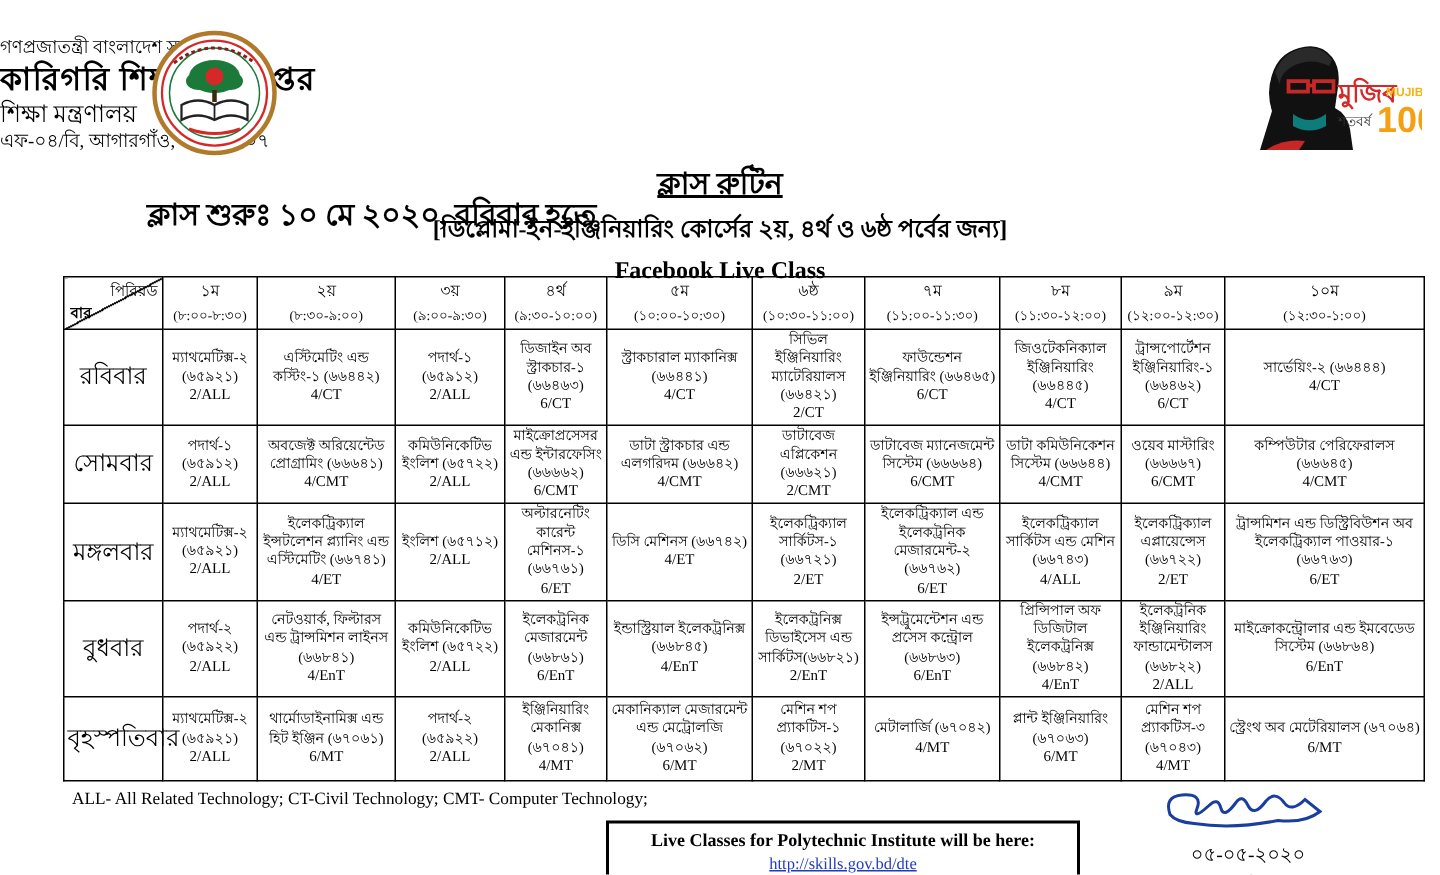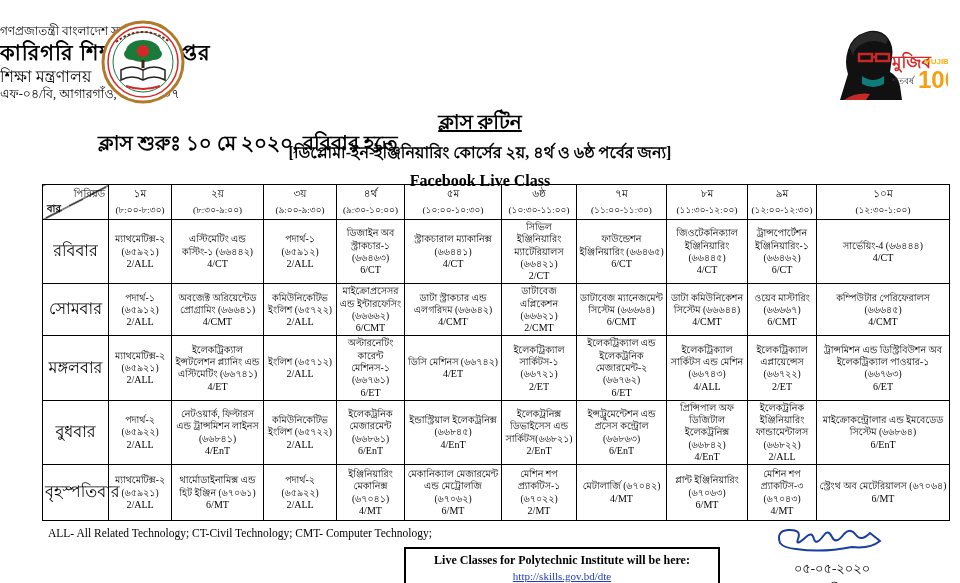--- a/index.html
+++ b/index.html
@@ -196,21 +196,21 @@
         </td>
         <td>
           <div class="subj">জিওটেকনিক্যাল ইঞ্জিনিয়ারিং (৬৬৪৪৫)</div>
           <div class="grp">4/CT</div>
         </td>
         <td>
           <div class="subj">ট্রান্সপোর্টেশন ইঞ্জিনিয়ারিং-১ (৬৬৪৬২)</div>
           <div class="grp">6/CT</div>
         </td>
         <td>
-          <div class="subj">সার্ভেয়িং-4 (৬৬৪৪৪)</div>
+          <div class="subj">সার্ভেয়িং-২ (৬৬৪৪৪)</div>
           <div class="grp">4/CT</div>
         </td>
       </tr>
       <tr>
         <th class="day">সোমবার</th>
         <td>
           <div class="subj">পদার্থ-১ (৬৫৯১২)</div>
           <div class="grp">2/ALL</div>
         </td>
         <td>

